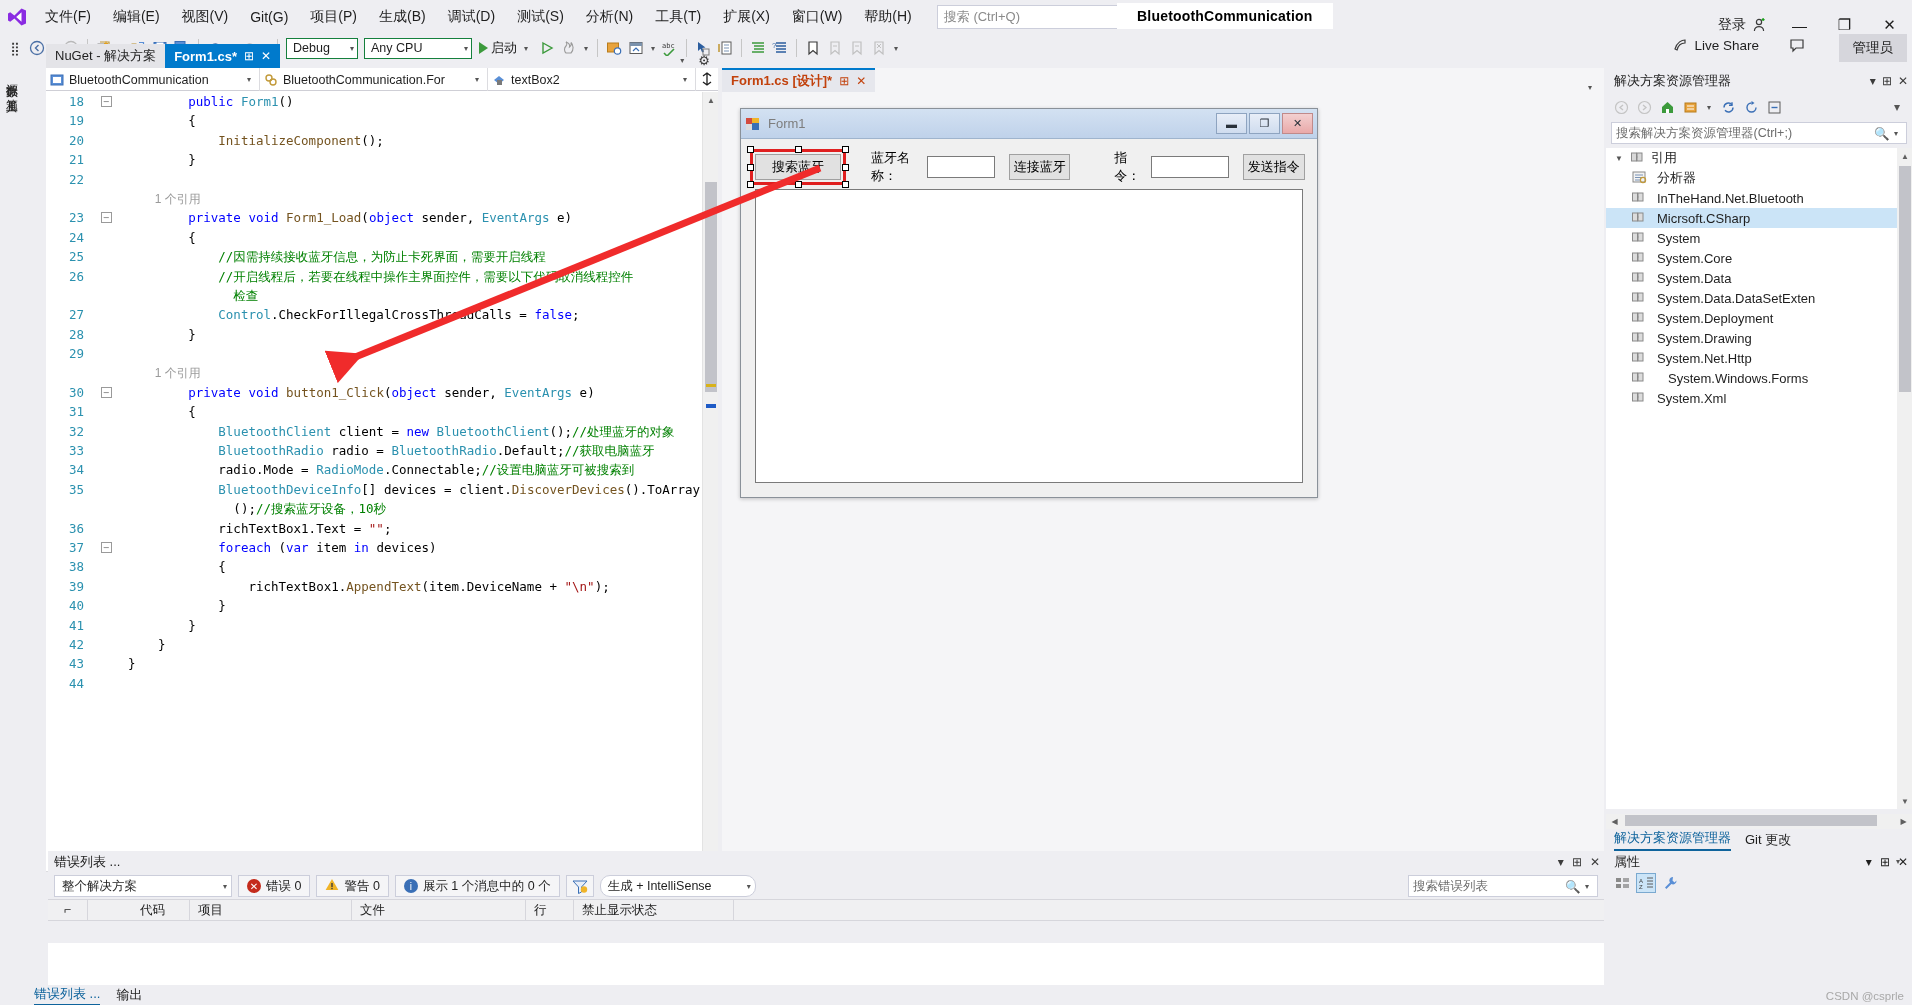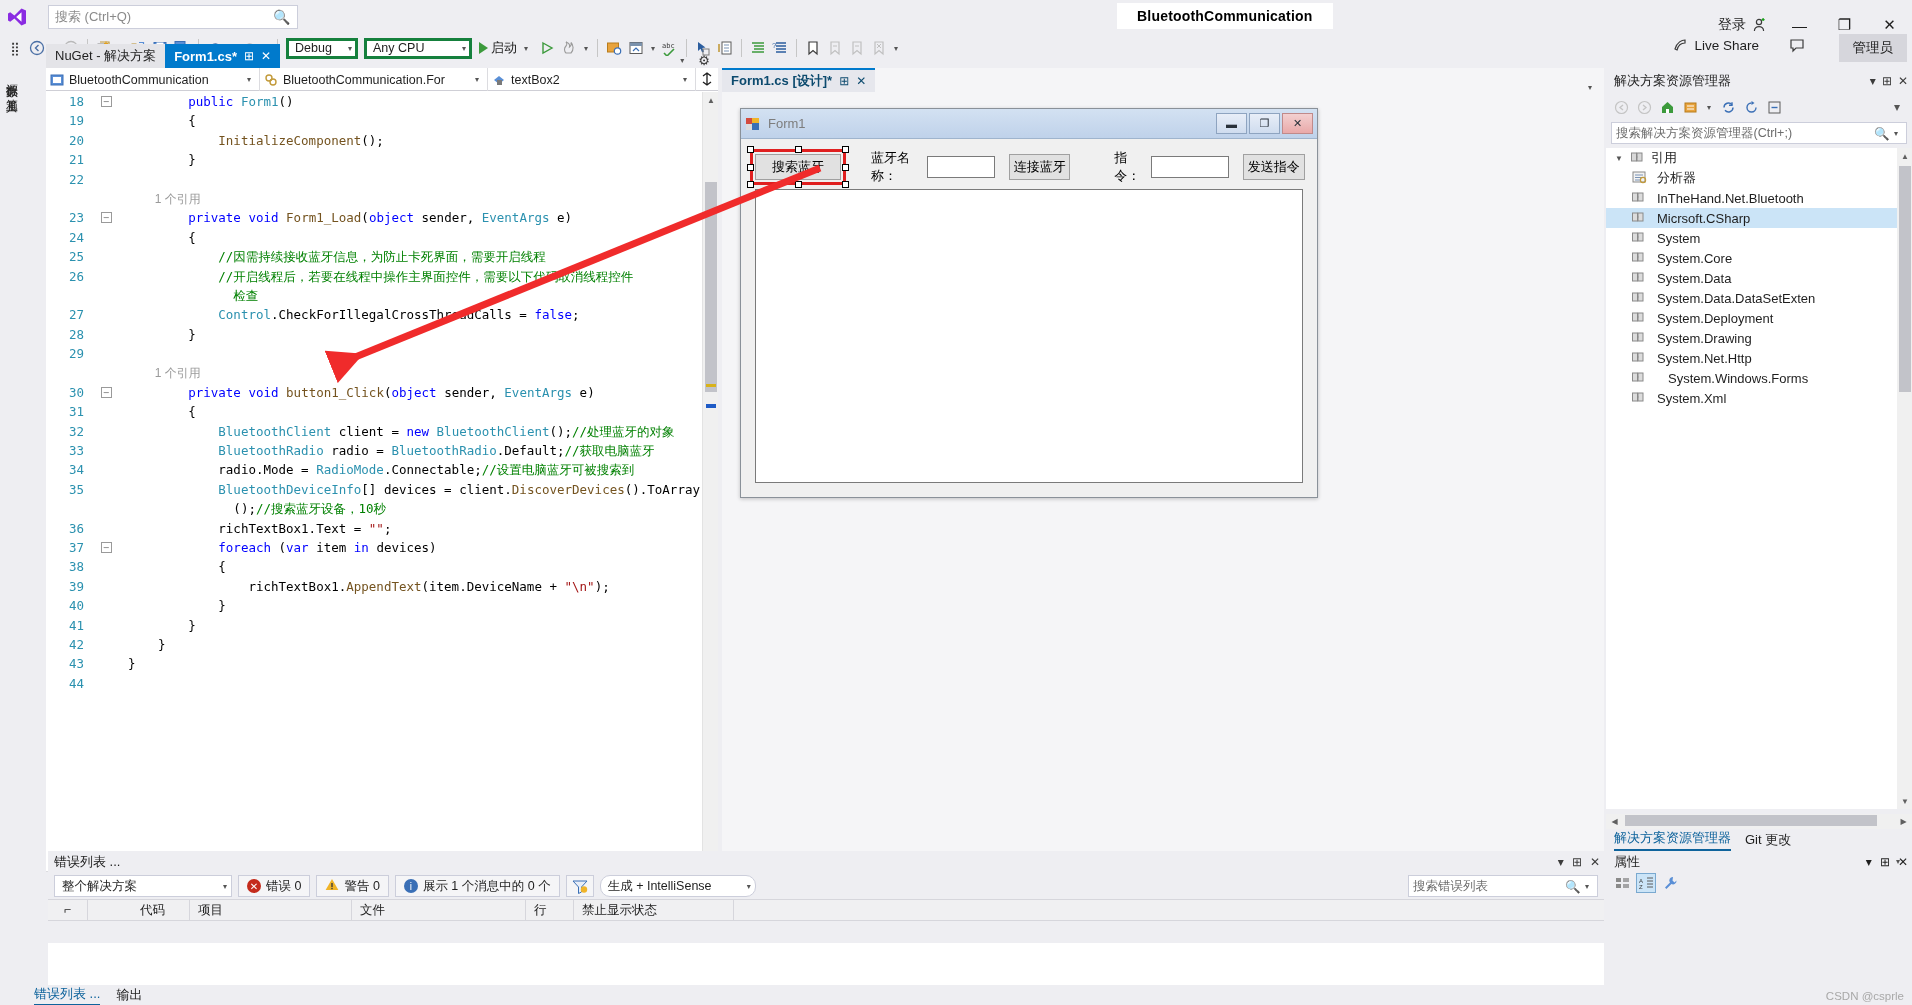--- a/index.html
+++ b/index.html
@@ -44,21 +44,21 @@
     height:28px; display:flex; align-items:center; background:#eeeef2;
     padding-left:4px; position:relative;
   }
   .tb-sep { width:1px; height:18px; background:#c6c6c6; margin:0 5px; }
   .tb-ico {
     width:22px; height:22px; display:flex; align-items:center; justify-content:center;
     font-size:13px; color:#3b3b3b;
   }
   .tb-caret { font-size:8px; color:#555; width:12px; display:flex; align-items:center; justify-content:center;}
   .tb-combo {
-    height:21px; border:3px solid #15803d; background:#fff; font-size:12.5px;
+    height:21px; border:1px solid #15803d; background:#fff; font-size:12.5px;
     display:flex; align-items:center; padding:0 3px 0 6px; margin:0 3px;
   }
   .tb-combo .lbl { flex:1; }
   .tb-combo .car { font-size:8px; color:#555; padding-left:6px; }
   .tb-run { display:flex; align-items:center; gap:3px; padding:0 4px; font-size:13px; }
   .tri { width:0;height:0;border-left:9px solid #3c9a3c;border-top:6px solid transparent;border-bottom:6px solid transparent; }
   .liveshare { position:absolute; right:105px; top:3px; display:flex; align-items:center; gap:6px; font-size:13.5px; }
   .admin-badge { position:absolute; right:5px; top:0px; height:28px; background:#d6d6dc; display:flex; align-items:center; padding:0 14px; font-size:13.5px;}
 
   
@@ -75,21 +75,21 @@
   .workspace { position:absolute; left:22px; top:68px; right:0; bottom:0; }
 
   
   .tabstrip { height:24px; display:flex; align-items:flex-end; position:relative; }
   .dtab {
     height:24px; display:flex; align-items:center; padding:0 9px; font-size:13px;
     background:#eeeef2; color:#1e1e1e; gap:7px; white-space:nowrap;
   }
   .dtab.inactive { background:#e4e4e8; }
   .dtab.active { background:#007acc; color:#fff; font-weight:bold; }
-  .dtab.activelight { background:#e6e7ed; color:#0c4a6e; font-weight:bold; border-top:2px solid #007acc;}
+  .dtab.activelight { background:#e6e7ed; color:#c2410c; font-weight:bold; border-top:2px solid #007acc;}
   .dtab .pin, .dtab .x { font-size:12px; font-weight:normal; }
 
   
   .editor-pane { position:absolute; left:24px; top:0; width:672px; bottom:112px; background:#fff; }
   .nav-bar { height:23px; display:flex; background:#fff; border-bottom:1px solid #cfcfd6; }
   .nav-combo {
     display:flex; align-items:center; gap:5px; font-size:12.5px; padding:0 4px;
     border-right:1px solid #dcdce0; height:23px; overflow:hidden; white-space:nowrap;
   }
   .nav-combo .car { font-size:8px; color:#555; margin-left:auto; padding:0 4px; }
@@ -236,20 +236,35 @@
 </style>
 </head>
 <body>
 
 <div class="titlebar">
   <div class="vs-logo">
     <svg width="20" height="20" viewBox="0 0 20 20">
       <path d="M14.5 1.5 L19 3.6 v12.8 L14.5 18.5 L7.4 11.6 L3.2 14.8 L1 13.6 V6.4 L3.2 5.2 L7.4 8.4 Z" fill="#8a2be2"></path>
       <path d="M14.5 5.2 v9.6 L9.2 10 Z" fill="#fff"></path>
     </svg>
+  </div>
+  <div class="menu">
+    <div class="menu-item">文件(F)</div>
+    <div class="menu-item">编辑(E)</div>
+    <div class="menu-item">视图(V)</div>
+    <div class="menu-item">Git(G)</div>
+    <div class="menu-item">项目(P)</div>
+    <div class="menu-item">生成(B)</div>
+    <div class="menu-item">调试(D)</div>
+    <div class="menu-item">测试(S)</div>
+    <div class="menu-item">分析(N)</div>
+    <div class="menu-item">工具(T)</div>
+    <div class="menu-item">扩展(X)</div>
+    <div class="menu-item">窗口(W)</div>
+    <div class="menu-item">帮助(H)</div>
   </div>
   <div class="title-search">
     <span class="srch-ph">搜索 (Ctrl+Q)</span>
     <span class="mag">🔍</span>
   </div>
   <div class="proj-title">BluetoothCommunication</div>
   <div class="tb-right">
     <div class="signin">
       <span>登录</span>
       <svg width="16" height="16" viewBox="0 0 16 16">

